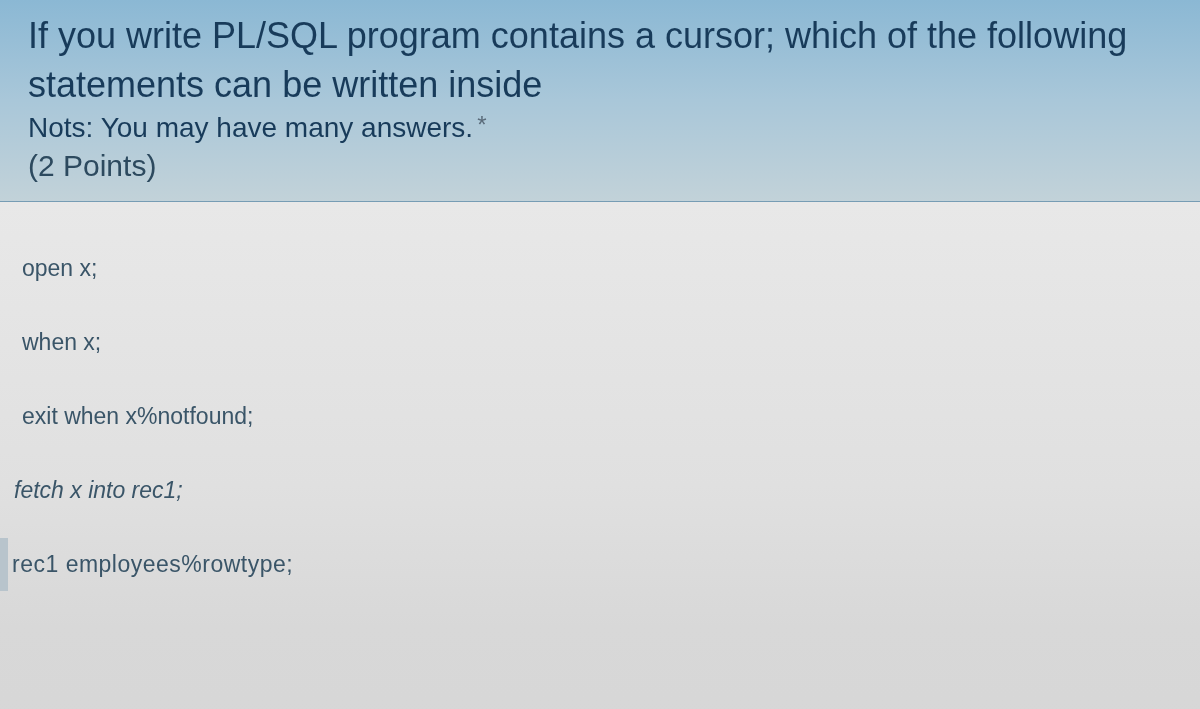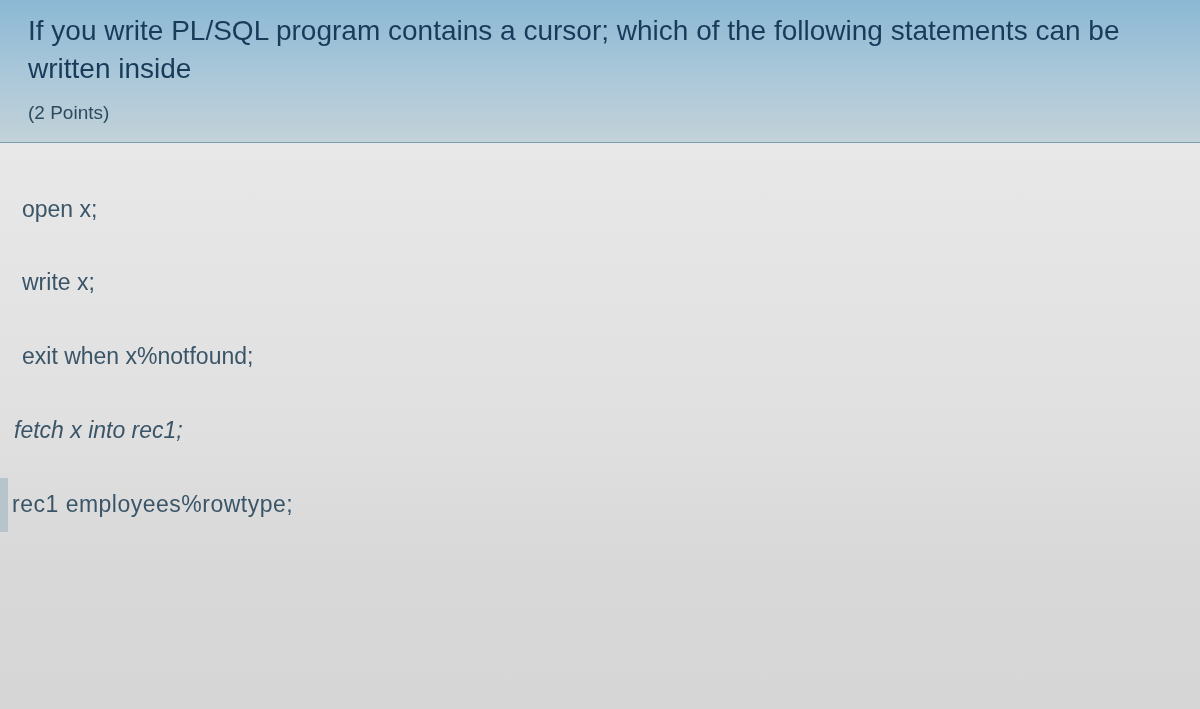--- a/index.html
+++ b/index.html
@@ -14,40 +14,40 @@
       overflow: hidden;
       background: linear-gradient(to bottom, #d8d8d8 0%, #d8d8d8 100%);
     }
     .question-header {
       background: linear-gradient(to bottom, #8bb8d4 0%, #a9c7d9 50%, #c2d2d9 100%);
       padding: 12px 28px 18px 28px;
       border-bottom: 1px solid rgba(0,0,0,0.15);
     }
     .question-text {
       color: #183b5a;
-      font-size: 28px;
+      font-size: 36px;
       line-height: 1.35;
       font-weight: 400;
     }
     .question-note {
       color: #183b5a;
       font-size: 28px;
       line-height: 1.35;
       font-weight: 400;
     }
     .required-asterisk {
       color: #5a6b7a;
       font-size: 24px;
       vertical-align: top;
       margin-left: 4px;
     }
     .points {
       color: #2d4a5f;
-      font-size: 19px;
-      margin-top: 14px;
+      font-size: 30px;
+      margin-top: 2px;
     }
     .options-area {
       background: linear-gradient(to bottom, #e8e8e8 0%, #e0e0e0 40%, #d8d8d8 60%, #d4d4d4 100%);
       padding: 40px 0 0 0;
       height: 100%;
     }
     .option {
       color: #3a5568;
       font-size: 23px;
       padding: 12px 0 12px 22px;
@@ -68,22 +68,25 @@
     }
     .option .rec-space {
       letter-spacing: 0.5px;
     }
   </style>
 </head>
 <body>
 
 <div class="question-header">
   <div class="question-text">If you write PL/SQL program contains a cursor; which of the following statements can be written inside</div>
+  <div class="question-note">
+    <span>Nots: You may have many answers.</span><span class="required-asterisk">*</span>
+  </div>
   <div class="points">(2 Points)</div>
 </div>
 
 <div class="options-area">
   <div class="option">open x;</div>
-  <div class="option">write x;</div>
+  <div class="option">when x;</div>
   <div class="option">exit when x%notfound;</div>
   <div class="option">fetch x into rec1;</div>
   <div class="option"><span class="rec-space">rec1   employees%rowtype;</span></div>
 </div>
 
 </body></html>

